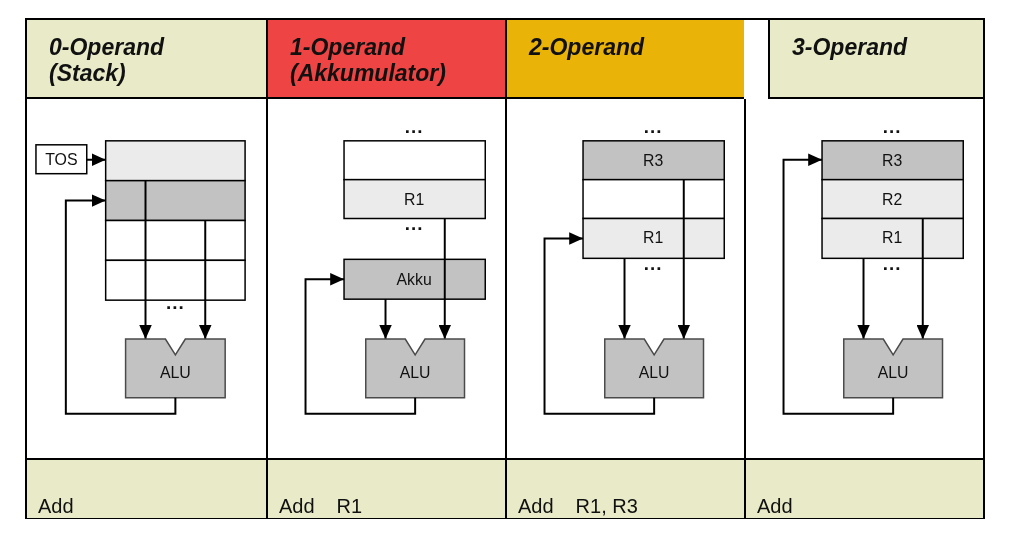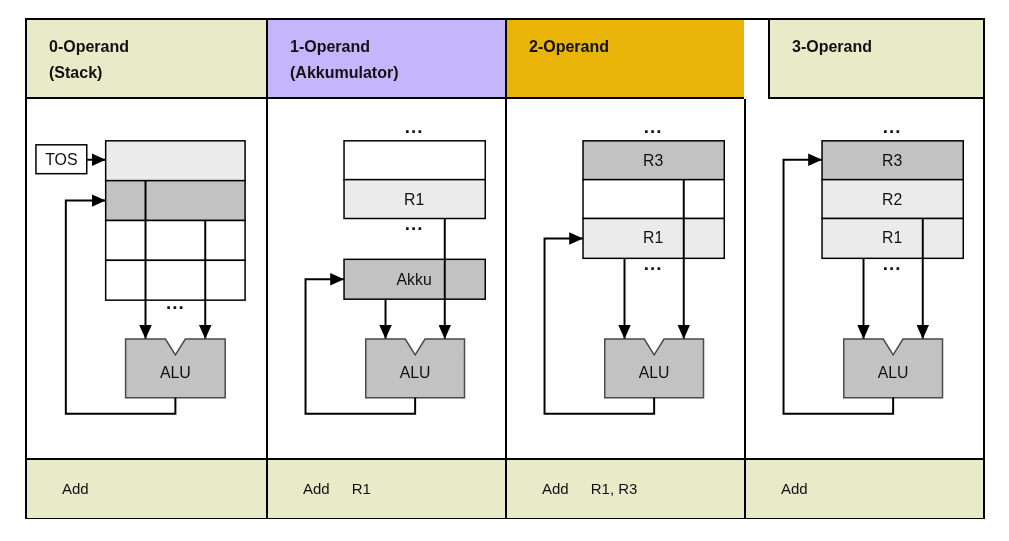--- a/index.html
+++ b/index.html
@@ -12,26 +12,27 @@
     position:absolute; left:25px; top:18px; width:960px; height:501px;
     border:2px solid #000; box-sizing:border-box; background:#fff;
     display:grid;
     grid-template-columns:repeat(4,1fr);
     grid-template-rows:79px 1fr 60px;
   }
   .cell { box-sizing:border-box; }
   .colsep { border-left:2px solid #000; }
   .header-cell {
     border-bottom:2px solid #000;
-    font-weight:bold; font-size:16px; line-height:26px;
+    font-weight:bold; font-size:23px; line-height:26px;
     padding:14px 8px 0 22px;
+    font-style:italic;
   }
   .footer-cell {
     border-top:2px solid #000;
-    font-size:15px; display:flex; align-items:center; padding-left:35px;
+    font-size:20px; display:flex; align-items:flex-end; padding-left:11px;
   }
   .footer-cell .operands { margin-left:22px; }
   .body-cell { position:relative; background:#fff; }
   .body-cell svg { display:block; width:100%; height:100%; }
   svg text {
     font-family:"Liberation Sans", sans-serif; font-size:16px; fill:#111;
   }
   svg text.dots { font-weight:bold; font-size:19px; letter-spacing:1px; }
   .wire { stroke:#000; stroke-width:2; fill:none; }
   .boxline { stroke:#000; stroke-width:1.5; }
@@ -39,21 +40,21 @@
 </style>
 </head>
 <body>
 
 <div class="isa-table">
 
   <div class="cell header-cell" style="background-color: rgb(233, 235, 200);">
     <div>0-Operand</div>
     <div>(Stack)</div>
   </div>
-  <div class="cell header-cell colsep" style="background-color: #c4b5fd;">
+  <div class="cell header-cell colsep" style="background-color: #ef4444;">
     <div>1-Operand</div>
     <div>(Akkumulator)</div>
   </div>
   <div class="cell header-cell colsep" style="background-color: #eab308;">
     <div>2-Operand</div>
     <div></div>
   </div>
   <div class="cell header-cell colsep" style="background-color: rgb(233, 235, 200); margin-left: 24px;">
     <div>3-Operand</div>
     <div></div>

